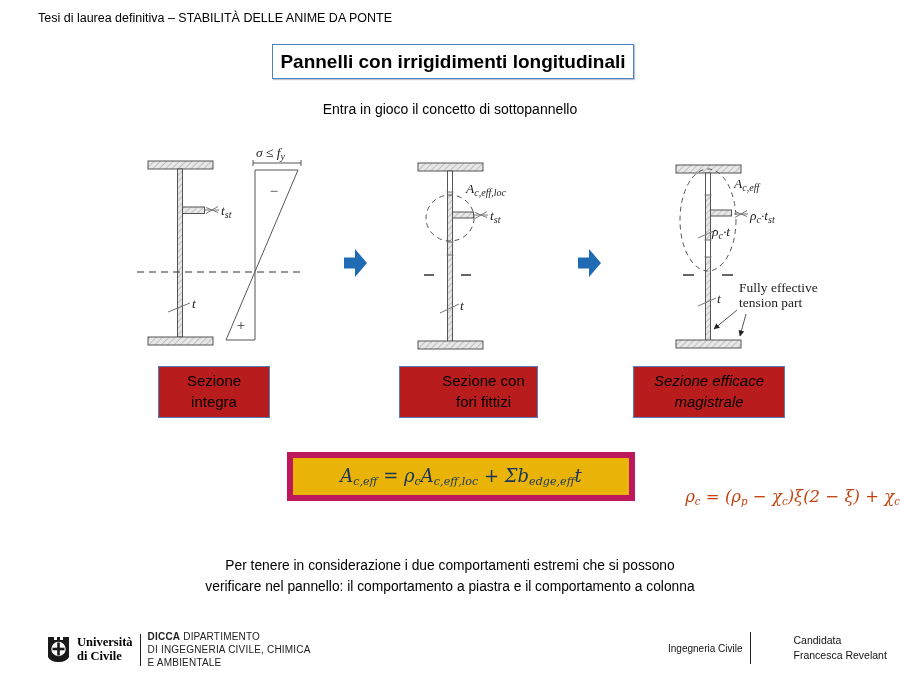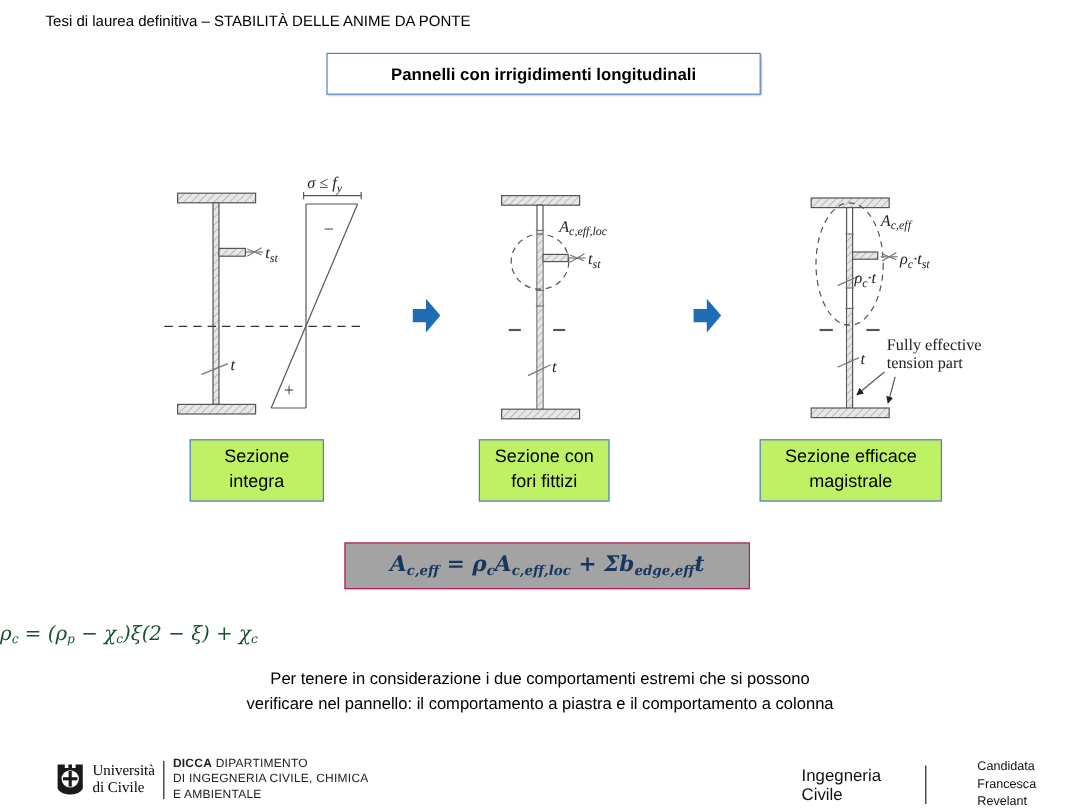--- a/index.html
+++ b/index.html
@@ -2,46 +2,46 @@
 <html><head>
 <meta charset="utf-8">
 <style>
   html,body{margin:0;padding:0;background:#fff;}
   .slide{position:relative;width:900px;height:675px;background:#ffffff;overflow:hidden;
          font-family:"Liberation Sans",sans-serif;color:#000;}
   .header-line{position:absolute;left:38px;top:11px;font-size:12.5px;color:#000;}
   .title-box{position:absolute;left:272px;top:44px;width:360px;height:33px;
              border:1.6px solid #4f81bd;box-shadow:1px 1px 1px rgba(60,90,130,.35);
              display:flex;align-items:center;justify-content:center;
-             font-size:14px;font-weight:bold;background:#fff;}
+             font-size:19px;font-weight:bold;background:#fff;}
   .subtitle{position:absolute;top:101px;left:0;width:100%;text-align:center;font-size:14px;}
   svg.diagrams{position:absolute;left:0;top:130px;}
-  .caption{position:absolute;top:366px;height:50px;border:1.6px solid #4f81bd;background:#bef264;
+  .caption{position:absolute;top:366px;height:50px;border:1.6px solid #4f81bd;background:#b91c1c;
            display:flex;flex-direction:column;align-items:center;justify-content:center;
            font-size:15px;line-height:1.38;text-align:center;}
   #cap1{left:158px;width:110px;}
-  #cap2{left:399px;width:107px;}
-  #cap3{left:633px;width:150px;}
+  #cap2{left:399px;width:107px;padding-left:30px;}
+  #cap3{left:633px;width:150px;font-style:italic;}
   .formula-box{position:absolute;left:287px;top:452px;width:336px;height:37px;
-               background:#a3a3a3;border:1px solid #be185d;
+               background:#eab308;border:6px solid #be185d;
                display:flex;align-items:center;justify-content:center;
-               font-family:"DejaVu Serif",serif;font-style:italic;font-weight:bold;
+               font-family:"DejaVu Serif",serif;font-style:italic;font-weight:normal;
                font-size:18px;color:#17365d;}
-  .formula2{position:absolute;top:518px;left:0;width:100%;text-align:left;
-            font-family:"DejaVu Serif",serif;font-style:italic;font-size:16.5px;color:#14532d;}
+  .formula2{position:absolute;top:487px;left:0;width:100%;text-align:right;
+            font-family:"DejaVu Serif",serif;font-style:italic;font-size:16.5px;color:#c2410c;}
   .sb{font-size:0.62em;vertical-align:-0.28em;}
   .bodytext{position:absolute;top:556px;left:0;width:100%;text-align:center;
             font-size:13.8px;line-height:1.52;color:#000;}
   .footer-left{position:absolute;left:46px;top:630px;display:flex;align-items:center;}
-  .uni-name{font-family:"Liberation Serif",serif;font-weight:normal;font-size:12.5px;
+  .uni-name{font-family:"Liberation Serif",serif;font-weight:bold;font-size:12.5px;
             line-height:1.08;margin-left:6px;}
   .fdiv{width:1px;height:32px;background:#222;margin:0 7px;}
   .dicca{font-size:10px;line-height:1.3;color:#222;letter-spacing:.2px;}
   .footer-right{position:absolute;left:668px;top:632px;display:flex;align-items:center;}
-  .course{font-size:14px;color:#111;}
+  .course{font-size:10px;color:#111;}
   .cand{font-size:10.5px;line-height:1.4;color:#111;margin-left:36px;}
   
   .pl{fill:url(#hatch);stroke:#555;stroke-width:1;}
   .plin{fill:url(#hatch);stroke:none;}
   .outl{fill:#fff;stroke:#555;stroke-width:1;}
   .ln{stroke:#555;stroke-width:1;}
   .tick{stroke:#777;stroke-width:1;}
   .dash{stroke:#333;stroke-width:1;stroke-dasharray:7 5;}
   .dashEl{fill:none;stroke:#555;stroke-width:1;stroke-dasharray:5 4;}
   .nd{stroke:#555;stroke-width:1.8;}
@@ -55,20 +55,21 @@
 <body>
 
 <div class="slide">
 
   <div class="header-line">Tesi di laurea definitiva – STABILITÀ DELLE ANIME DA PONTE</div>
 
   <div class="title-box">
     <span>Pannelli con irrigidimenti longitudinali</span>
   </div>
 
+  <div class="subtitle">Entra in gioco il concetto di sottopannello</div>
 
   <svg class="diagrams" width="900" height="240" viewBox="0 0 900 240">
     <defs>
       <pattern id="hatch" patternUnits="userSpaceOnUse" width="4.5" height="4.5" patternTransform="rotate(45)">
         <rect width="4.5" height="4.5" fill="#e7e7e7"></rect>
         <line x1="0" y1="0" x2="0" y2="4.5" stroke="#9a9a9a" stroke-width="1"></line>
       </pattern>
       <marker id="ah" markerWidth="7" markerHeight="7" refX="5.5" refY="3" orient="auto">
         <path d="M0,0 L6,3 L0,6 Z" fill="#222"></path>
       </marker>

